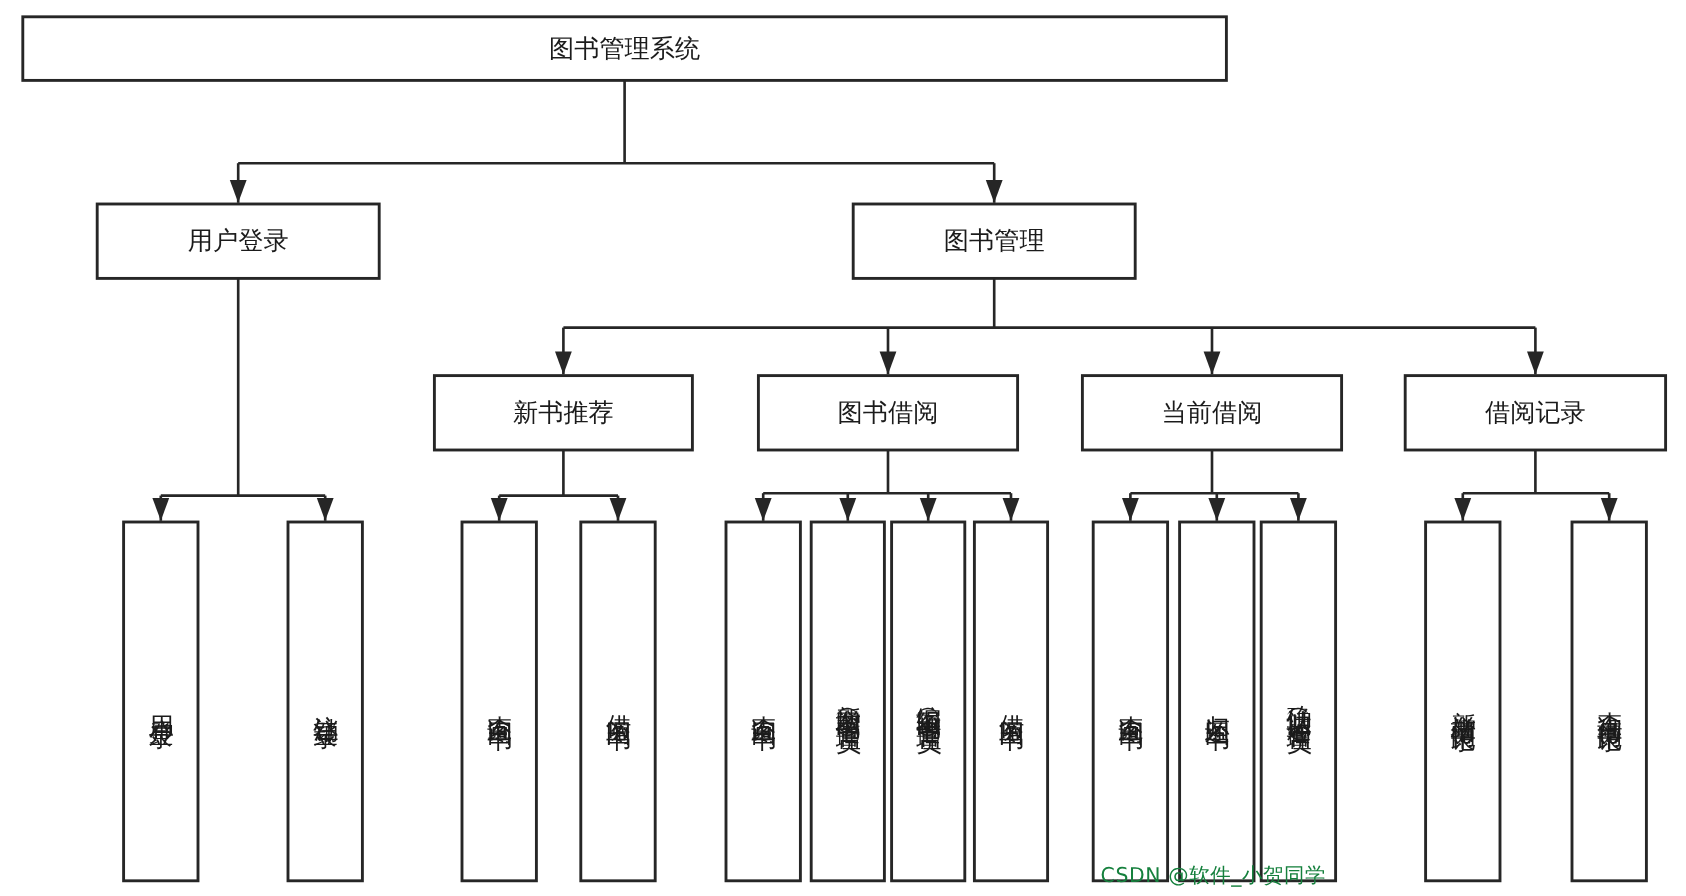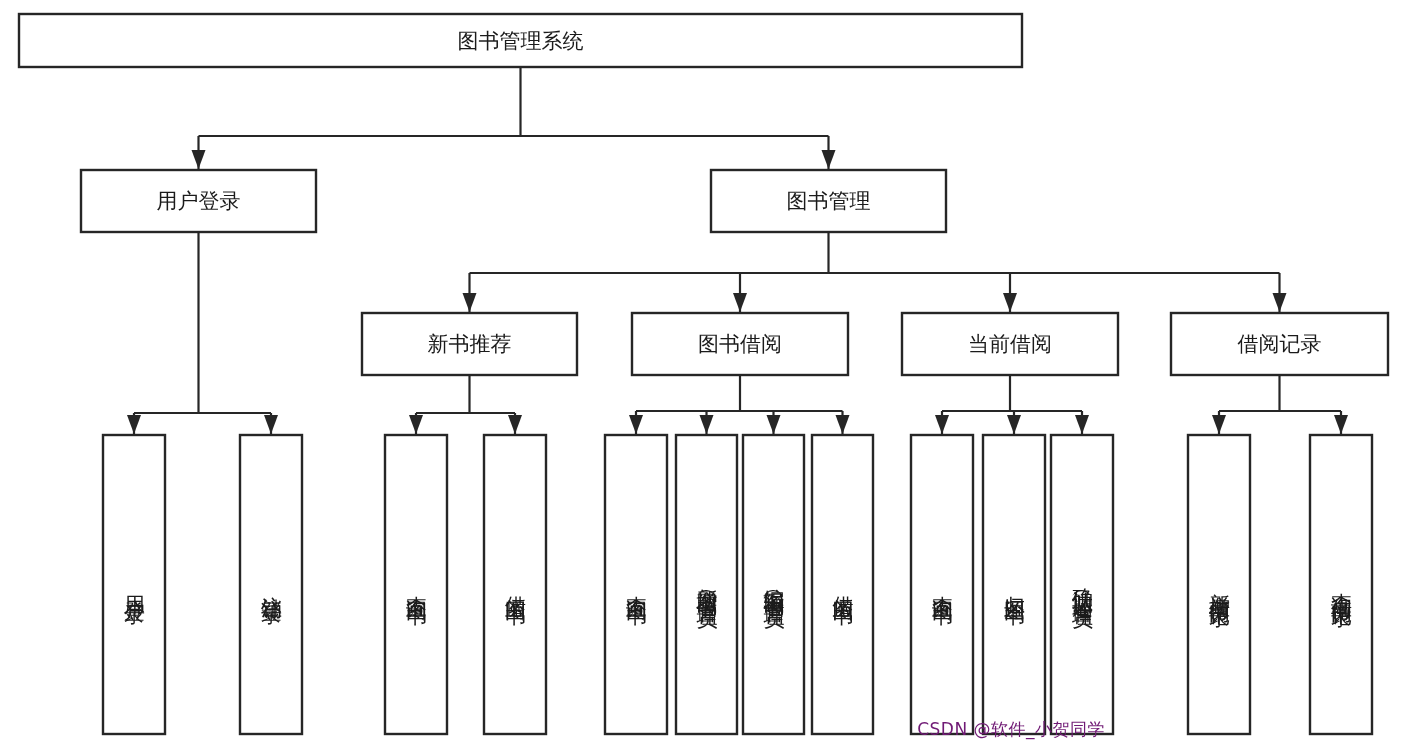--- a/index.html
+++ b/index.html
@@ -65,21 +65,21 @@
   .leaf-hit {
     position: absolute;
     background: transparent;
   }
   #watermark {
     position: absolute;
     right: 8px;
     bottom: 6px;
     font-family: "DejaVu Sans", "Liberation Sans", sans-serif;
     font-size: 17px;
-    color: #701a75;
+    color: #15803d;
     letter-spacing: 0.5px;
     white-space: nowrap;
     text-align: right;
   }
 </style>
 </head>
 <body>
 
 <div id="diagram-root">
 

